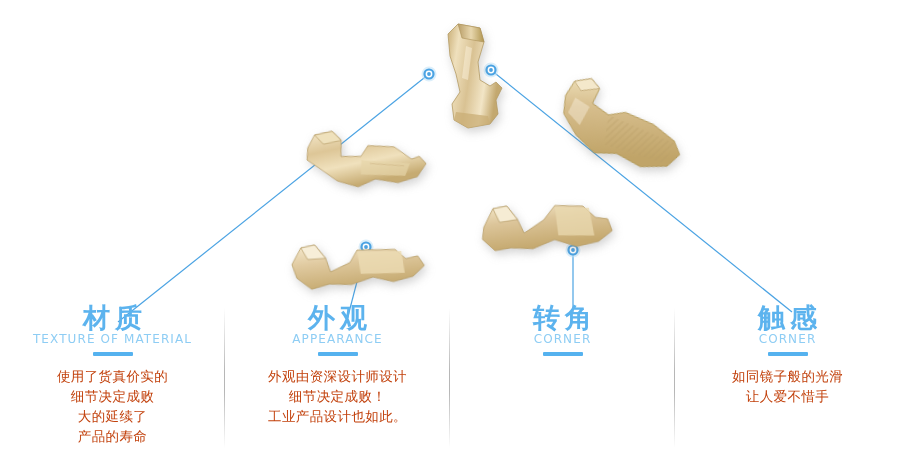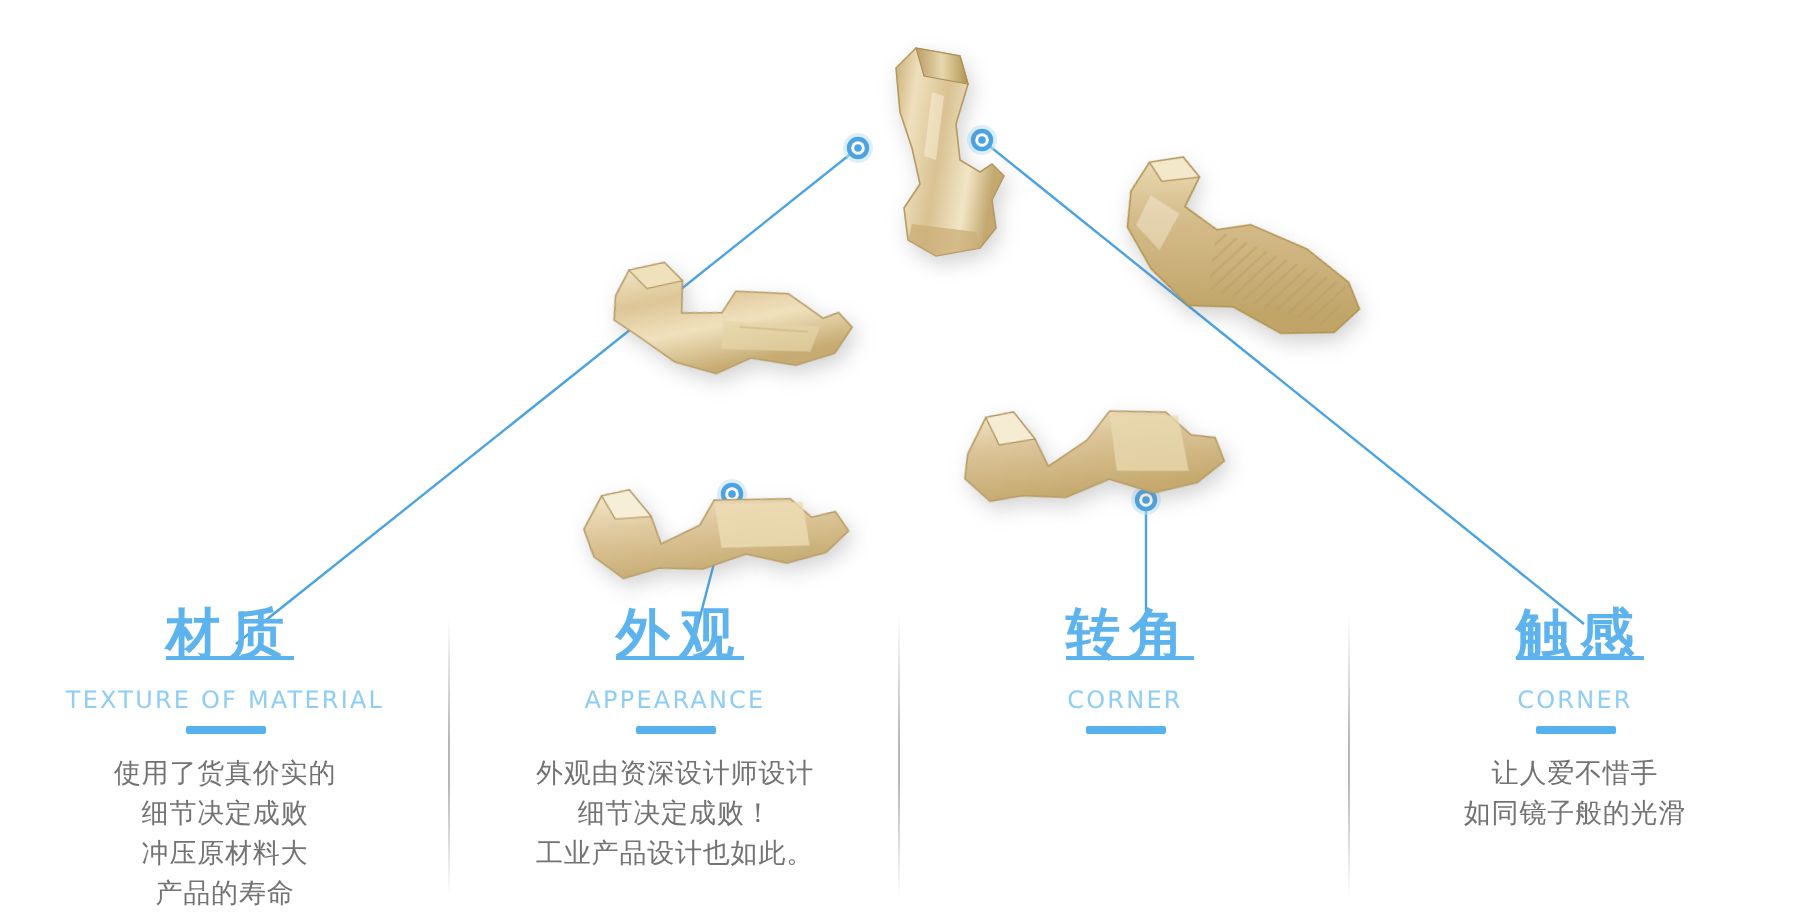--- a/index.html
+++ b/index.html
@@ -65,41 +65,40 @@
   .col:last-child .divider { display: none; }
 
   .cn-title {
     font-size: 27px;
     font-weight: bold;
     color: #5cb3ee;
     letter-spacing: 5px;
     line-height: 1.05;
     margin: 0;
     text-indent: 5px;
-    text-decoration: underline;
   }
   .en-title {
     font-size: 12px;
     color: #8ecdf4;
     letter-spacing: 1.1px;
-    margin-top: 12px;
+    margin-top: 1px;
     line-height: 1.1;
   }
   .rule {
     width: 40px;
     height: 4px;
     background: #55b2ef;
     margin: 5px auto 0 auto;
     border-radius: 1px;
   }
   .body-text {
     margin-top: 10px;
     font-size: 13.5px;
     line-height: 20px;
-    color: #737373;
+    color: #c2410c;
     letter-spacing: 0.4px;
   }
   .body-text div { white-space: nowrap; }
 </style>
 </head>
 <body>
 
 <div id="stage">
 
   <svg id="connectors" viewBox="0 0 900 456">
@@ -236,21 +235,21 @@
 
   <div id="columns">
 
     <div class="col">
       <div class="cn-title">材质</div>
       <div class="en-title">TEXTURE OF MATERIAL</div>
       <div class="rule"></div>
       <div class="body-text">
         <div>使用了货真价实的</div>
         <div>细节决定成败</div>
-        <div>冲压原材料大</div>
+        <div>大的延续了</div>
         <div>产品的寿命</div>
       </div>
       <div class="divider"></div>
     </div>
 
     <div class="col">
       <div class="cn-title">外观</div>
       <div class="en-title">APPEARANCE</div>
       <div class="rule"></div>
       <div class="body-text">
@@ -266,20 +265,20 @@
       <div class="en-title">CORNER</div>
       <div class="rule"></div>
       <div class="divider"></div>
     </div>
 
     <div class="col">
       <div class="cn-title">触感</div>
       <div class="en-title">CORNER</div>
       <div class="rule"></div>
       <div class="body-text">
+        <div>如同镜子般的光滑</div>
         <div>让人爱不惜手</div>
-        <div>如同镜子般的光滑</div>
       </div>
 
     </div>
 
   </div>
 </div>
 
 </body></html>

